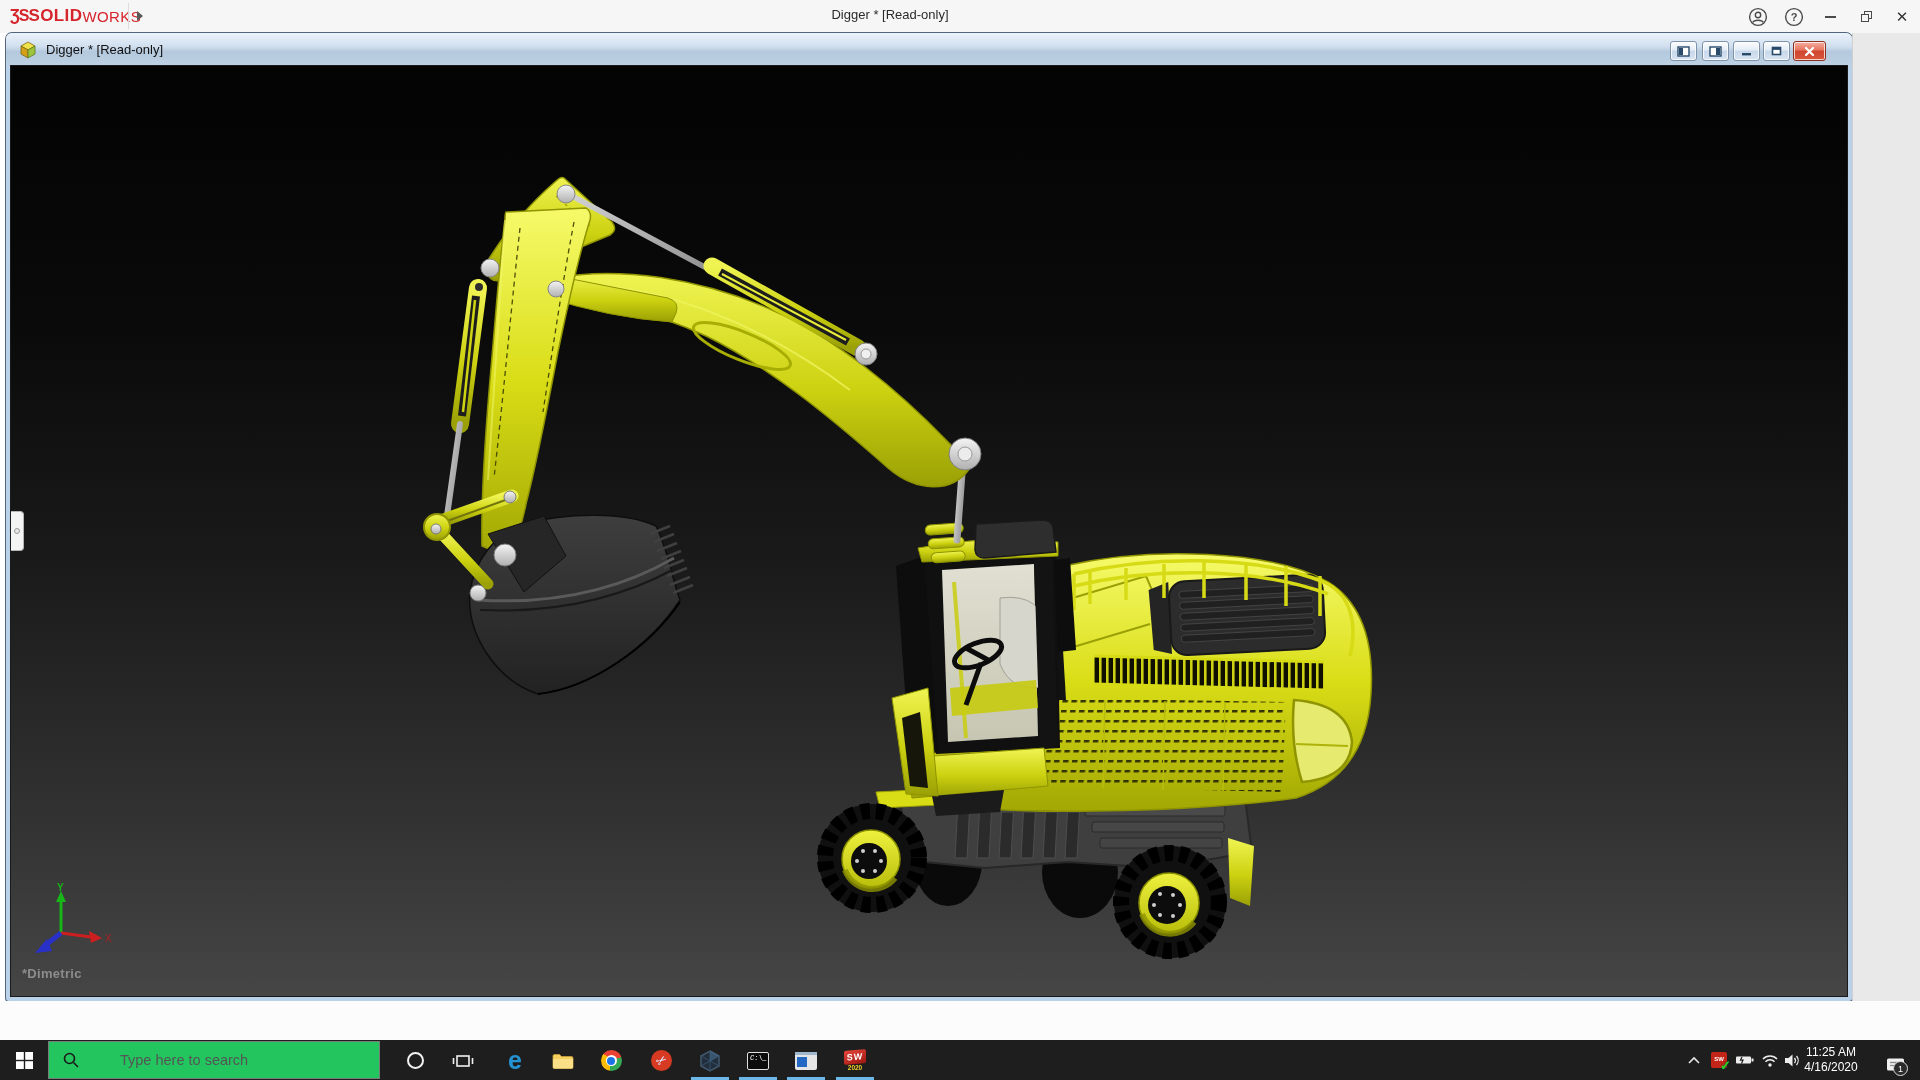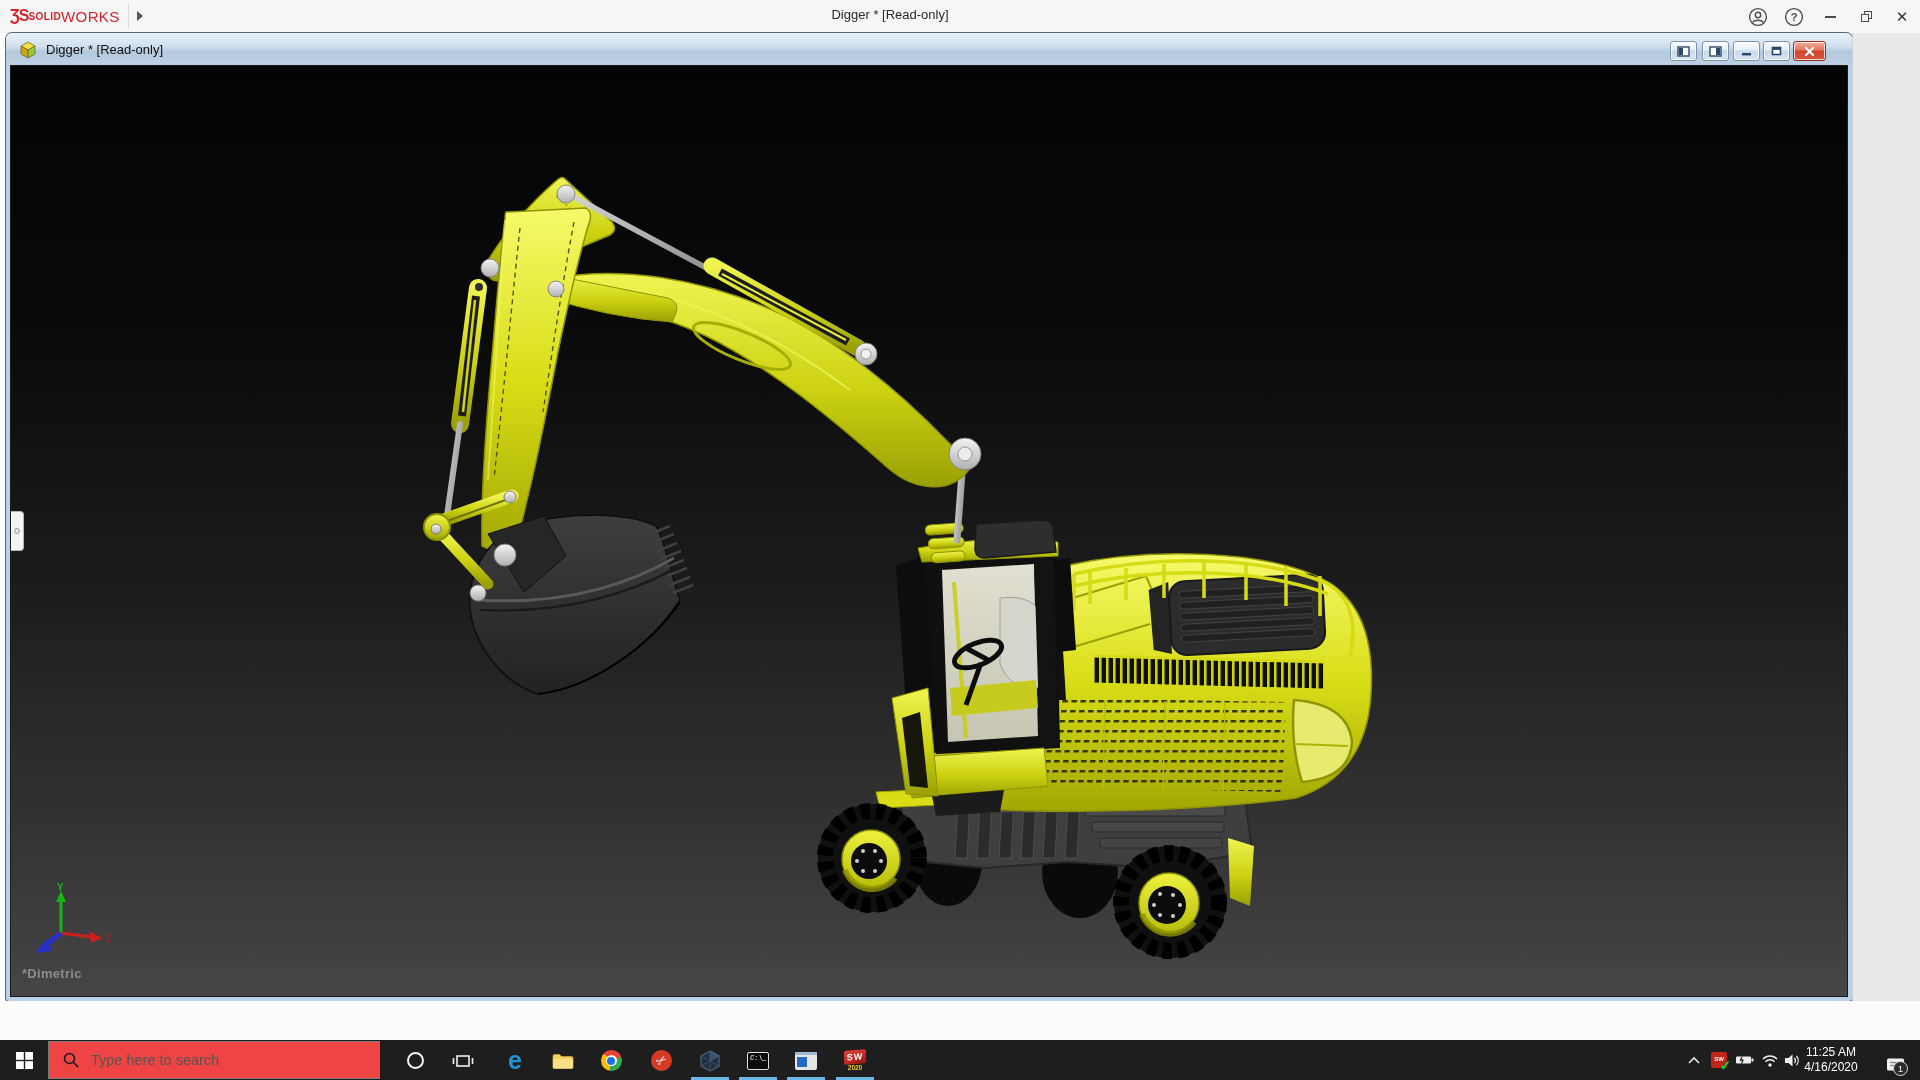--- a/index.html
+++ b/index.html
@@ -6,21 +6,21 @@
   html,body { width:1920px; height:1080px; overflow:hidden; background:#fff;
               font-family:"Liberation Sans", sans-serif; }
   .screen { position:relative; width:1920px; height:1080px; background:#ffffff; }
 
   
   .app-titlebar { position:absolute; left:0; top:0; width:1920px; height:33px;
                   background:#f6f6f6; }
   .logo { position:absolute; left:10px; top:4px; height:24px; display:flex; align-items:center;
           color:#d6242c; white-space:nowrap; }
   .logo-mark { font-size:16px; font-weight:800; letter-spacing:-1px; }
-  .logo-solid { font-size:10px; font-weight:800; letter-spacing:.4px; }
+  .logo-solid { font-size:17px; font-weight:800; letter-spacing:.4px; }
   .logo-works { font-size:15px; font-weight:400; letter-spacing:.4px; }
   .logo-sep { position:absolute; left:128px; top:3px; width:1px; height:26px; background:#dcdcdc; }
   .logo-arrow { position:absolute; left:137px; top:11px; width:0; height:0;
                 border-left:6px solid #5a5a5a; border-top:5px solid transparent; border-bottom:5px solid transparent; cursor:pointer; }
   .app-title { position:absolute; left:0; right:140px; top:7px; text-align:center;
                font-size:13px; color:#2a2a2a; }
   .app-controls { position:absolute; right:0; top:0; height:33px; display:flex; align-items:center; }
   .ac-btn { width:36px; height:33px; display:flex; align-items:center; justify-content:center; color:#4a4a4a; }
   .ac-close { font-size:15px; color:#333; }
   .ac-min { width:11px; height:2px; background:#4a4a4a; }
@@ -60,22 +60,22 @@
   
   .task-pane { position:absolute; left:1852px; top:33px; width:68px; height:968px;
                background:#e9e9e9; border-left:1px solid #cfcfcf; }
 
   
   .statusbar { position:absolute; left:0; top:1001px; width:1920px; height:39px; background:#fcfcfc; }
 
   
   .taskbar { position:absolute; left:0; top:1040px; width:1920px; height:40px; background:#1e1e1e; }
   .start-btn { position:absolute; left:0; top:0; width:48px; height:40px; display:flex; align-items:center; justify-content:center; cursor:pointer; }
-  .search-box { position:absolute; left:48px; top:1px; width:332px; height:38px; background:#ef4444;
-                border:1px solid #7a7a7a; display:flex; align-items:center; }
+  .search-box { position:absolute; left:48px; top:1px; width:332px; height:38px; background:#22c55e;
+                border:1px solid #7a7a7a; display:flex; align-items:center;gap:29px; }
   .search-box input { border:none; outline:none; background:transparent; font-size:14.5px; color:#333;
                       font-family:"Liberation Sans",sans-serif; width:240px; }
   .search-box input::placeholder { color:#555; opacity:1; }
   .search-glyph { margin:0 12px 0 14px; }
   .tb-icon { position:absolute; top:4px; width:40px; height:33px; display:flex; align-items:center;
              justify-content:center; cursor:pointer; }
   .underline { position:absolute; top:37px; height:3px; width:38px; background:#6cb8e8; }
   .cortana-ring { width:17px; height:17px; border:2px solid #f2f2f2; border-radius:50%; }
   .chrome-o { width:21px; height:21px; border-radius:50%;
               background:conic-gradient(from -50deg,#ea4335 0 120deg,#34a853 0 240deg,#fbbc05 0 360deg);

